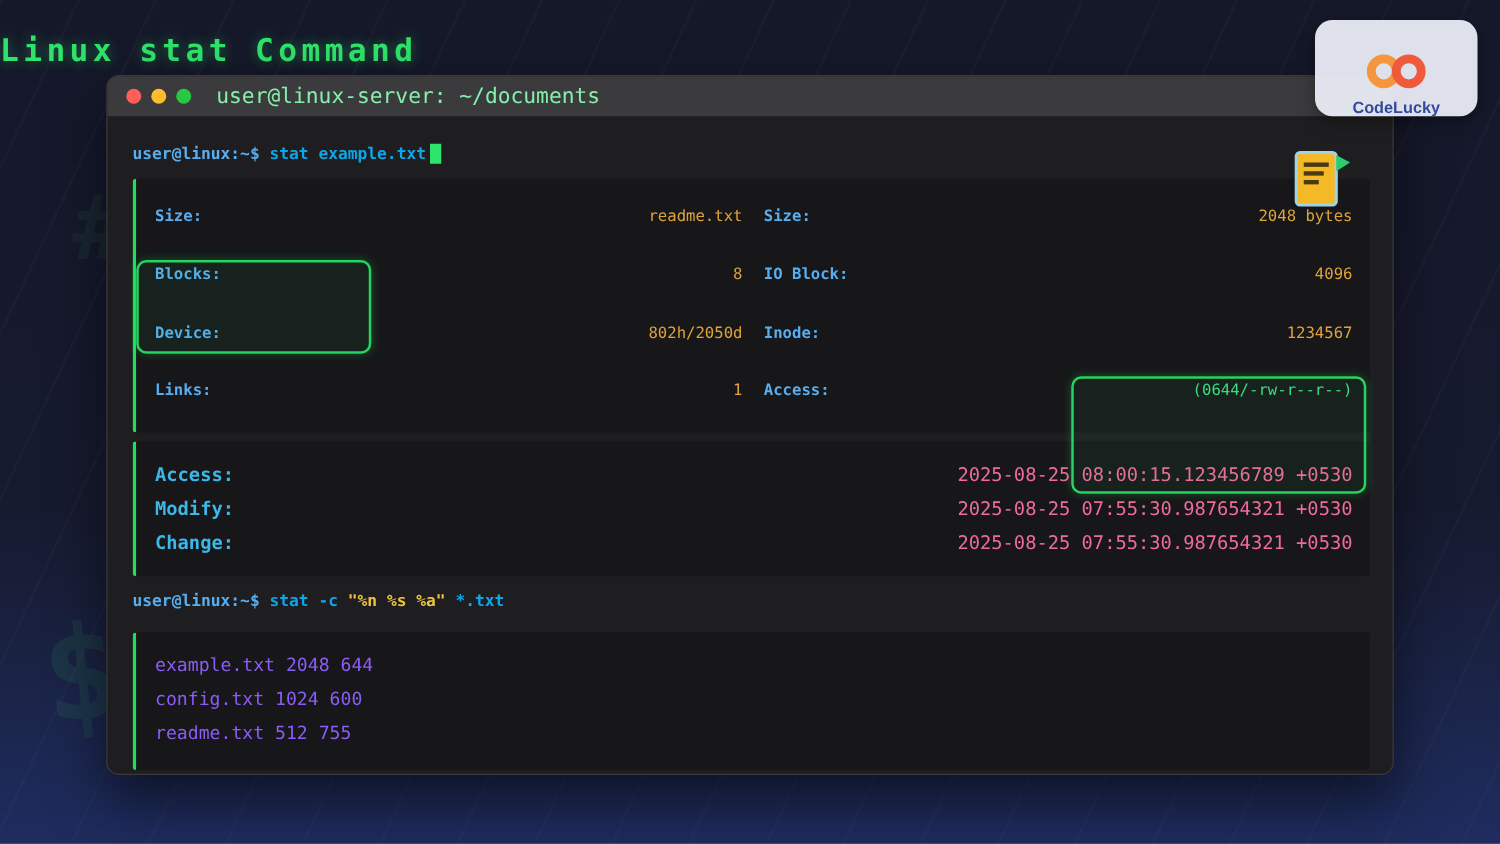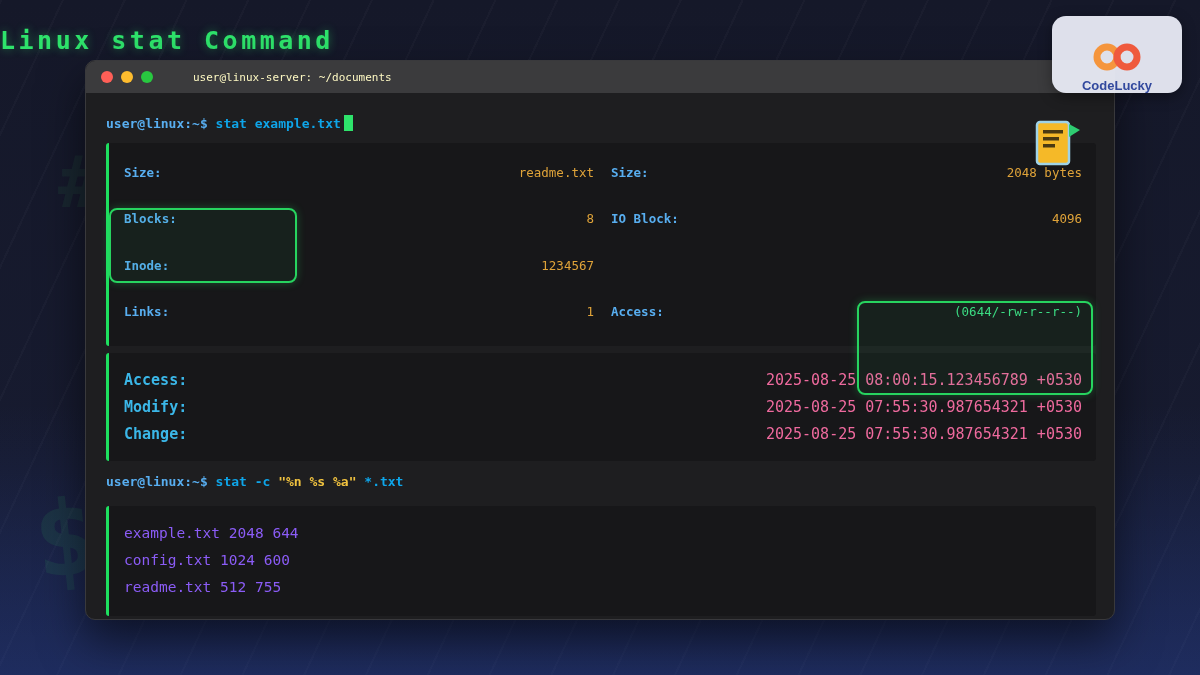--- a/index.html
+++ b/index.html
@@ -38,21 +38,21 @@
   .terminal {
     position:absolute; left:85px; top:60px; width:1030px; height:560px;
     background:#1e1e20; border-radius:10px; border:1px solid #39393c;
     box-shadow:0 20px 45px rgba(0,0,0,0.55); z-index:2;
   }
   .titlebar {
     height:32px; background:#3b3b3d; border-radius:9px 9px 0 0;
     display:flex; align-items:center; padding:0 15px; gap:8px;
   }
   .dot { width:12px; height:12px; border-radius:50%; }
-  .titlebar-text { color:#fef9c3; font-size:11px; margin-left:32px; }
+  .titlebar-text { color:#86efac; font-size:17px; margin-left:12px; }
 
   .terminal-body { position:relative; width:100%; height:528px; }
 
   .cmdline { position:absolute; left:20px; font-size:13px; font-weight:bold; white-space:pre; }
   .cmd1 { top:22px; }
   .cmd2 { top:381px; }
   .prompt { color:#58aef0; }
   .cmd-text { color:#0ea5e9; }
   .cmd-format { color:#f0c23f; }
   .cursor { display:inline-block; width:9px; height:16px; background:#2ee36b; vertical-align:text-bottom; margin-left:3px; }
@@ -122,20 +122,24 @@
         <div class="pair">
           <span class="lbl">Blocks:</span>
           <span class="val">8</span>
         </div>
         <div class="pair">
           <span class="lbl">IO Block:</span>
           <span class="val">4096</span>
         </div>
       </div>
       <div class="stat-row">
+        <div class="pair">
+          <span class="lbl">Device:</span>
+          <span class="val">802h/2050d</span>
+        </div>
         <div class="pair">
           <span class="lbl">Inode:</span>
           <span class="val">1234567</span>
         </div>
       </div>
       <div class="stat-row">
         <div class="pair">
           <span class="lbl">Links:</span>
           <span class="val">1</span>
         </div>

